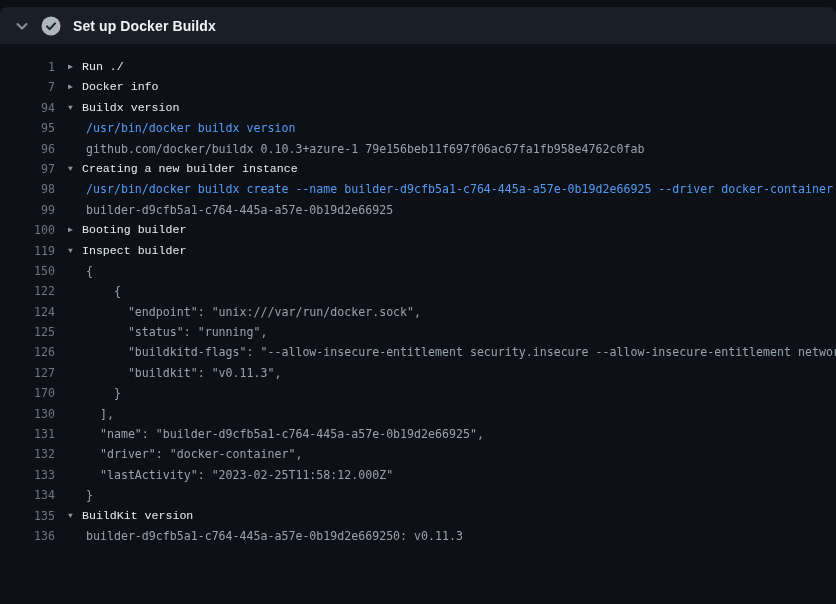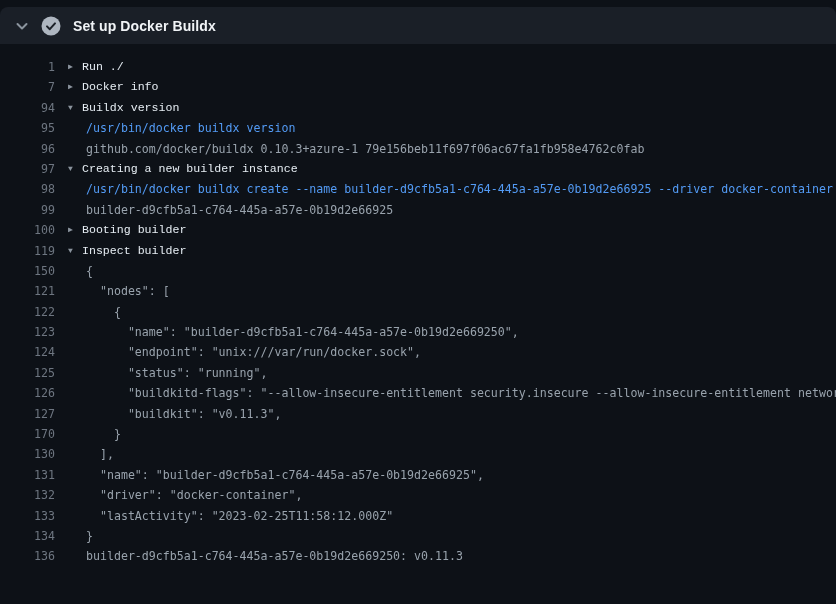--- a/index.html
+++ b/index.html
@@ -87,27 +87,26 @@
     <div class="row"><a class="num">7</a><span class="content group"><span class="marker">▶</span><span class="group-title">Docker info</span></span></div>
     <div class="row"><a class="num">94</a><span class="content group"><span class="marker">▼</span><span class="group-title">Buildx version</span></span></div>
     <div class="row"><a class="num">95</a><span class="content plain command">/usr/bin/docker buildx version</span></div>
     <div class="row"><a class="num">96</a><span class="content plain output">github.com/docker/buildx 0.10.3+azure-1 79e156beb11f697f06ac67fa1fb958e4762c0fab</span></div>
     <div class="row"><a class="num">97</a><span class="content group"><span class="marker">▼</span><span class="group-title">Creating a new builder instance</span></span></div>
     <div class="row"><a class="num">98</a><span class="content plain command">/usr/bin/docker buildx create --name builder-d9cfb5a1-c764-445a-a57e-0b19d2e66925 --driver docker-container</span></div>
     <div class="row"><a class="num">99</a><span class="content plain output">builder-d9cfb5a1-c764-445a-a57e-0b19d2e66925</span></div>
     <div class="row"><a class="num">100</a><span class="content group"><span class="marker">▶</span><span class="group-title">Booting builder</span></span></div>
     <div class="row"><a class="num">119</a><span class="content group"><span class="marker">▼</span><span class="group-title">Inspect builder</span></span></div>
     <div class="row"><a class="num">150</a><span class="content plain output">{</span></div>
-    <div class="row"><a class="num">121</a><span class="content plain output">  "nodes": [</span></div>
     <div class="row"><a class="num">122</a><span class="content plain output">    {</span></div>
-    <div class="row"><a class="num">123</a><span class="content plain output">      "name": "builder-d9cfb5a1-c764-445a-a57e-0b19d2e669250",</span></div>
     <div class="row"><a class="num">124</a><span class="content plain output">      "endpoint": "unix:///var/run/docker.sock",</span></div>
     <div class="row"><a class="num">125</a><span class="content plain output">      "status": "running",</span></div>
     <div class="row"><a class="num">126</a><span class="content plain output">      "buildkitd-flags": "--allow-insecure-entitlement security.insecure --allow-insecure-entitlement network.host",</span></div>
     <div class="row"><a class="num">127</a><span class="content plain output">      "buildkit": "v0.11.3",</span></div>
     <div class="row"><a class="num">170</a><span class="content plain output">    }</span></div>
     <div class="row"><a class="num">130</a><span class="content plain output">  ],</span></div>
     <div class="row"><a class="num">131</a><span class="content plain output">  "name": "builder-d9cfb5a1-c764-445a-a57e-0b19d2e66925",</span></div>
     <div class="row"><a class="num">132</a><span class="content plain output">  "driver": "docker-container",</span></div>
     <div class="row"><a class="num">133</a><span class="content plain output">  "lastActivity": "2023-02-25T11:58:12.000Z"</span></div>
     <div class="row"><a class="num">134</a><span class="content plain output">}</span></div>
+    <div class="row"><a class="num">135</a><span class="content group"><span class="marker">▼</span><span class="group-title">BuildKit version</span></span></div>
     <div class="row"><a class="num">136</a><span class="content plain output">builder-d9cfb5a1-c764-445a-a57e-0b19d2e669250: v0.11.3</span></div>
   </div>
 
 </body></html>

